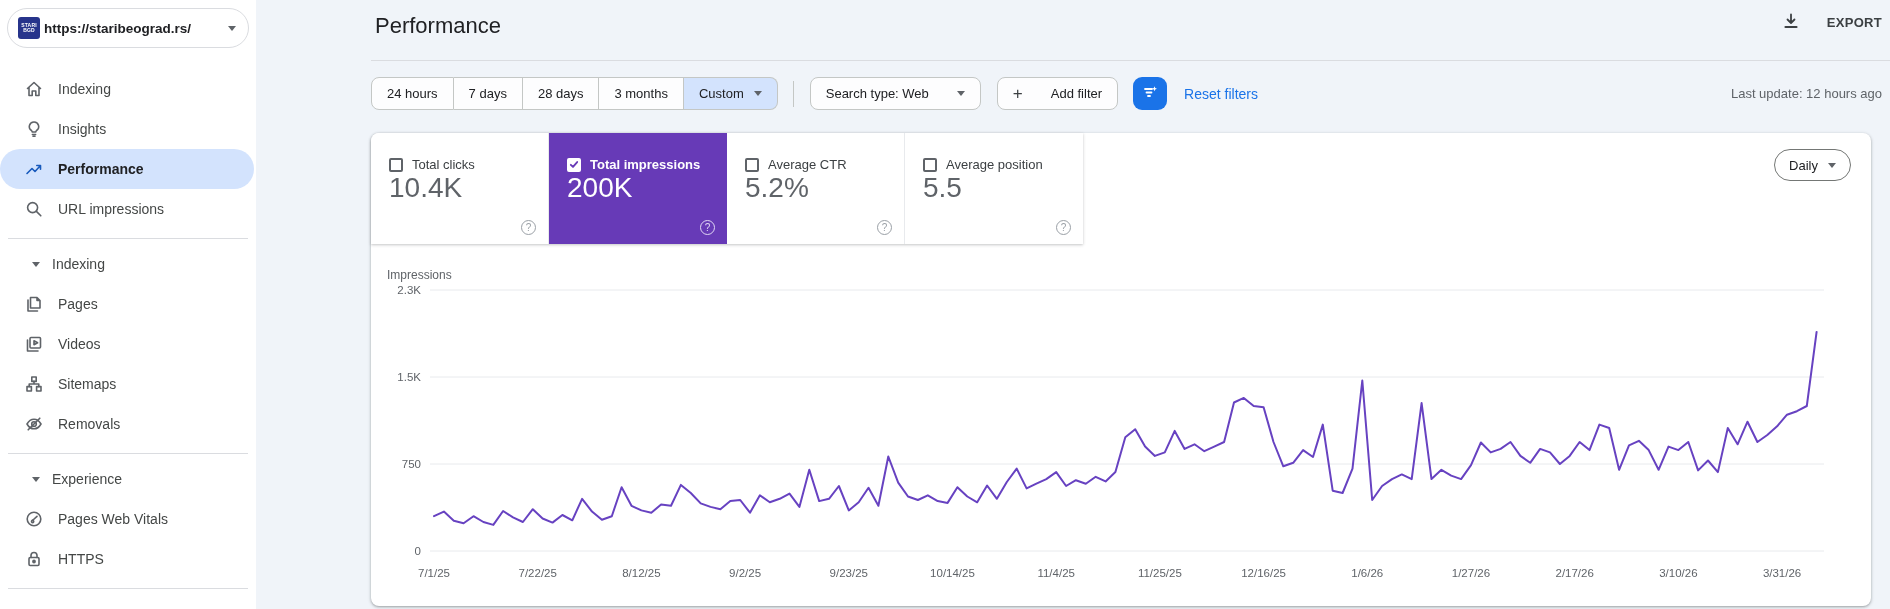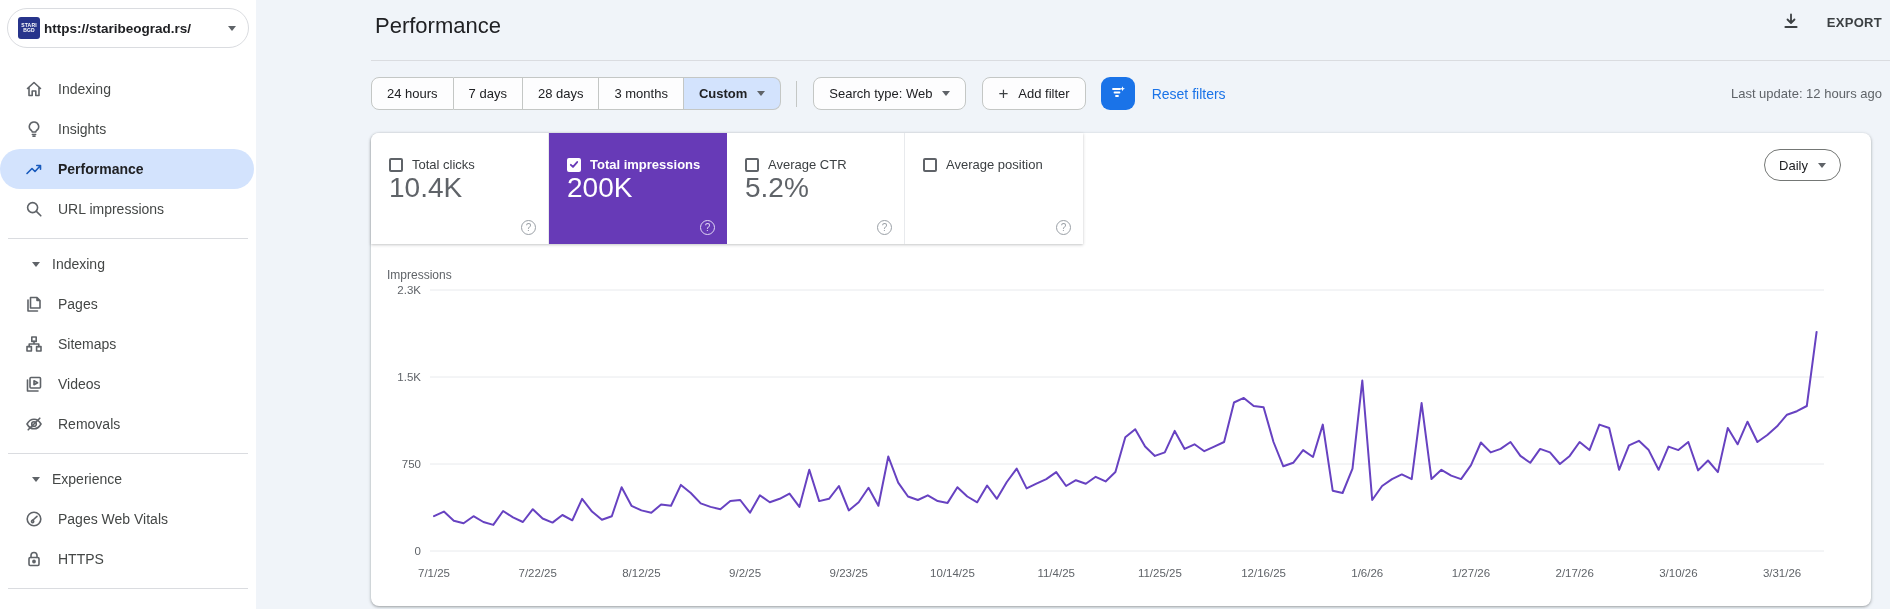--- a/index.html
+++ b/index.html
@@ -36,24 +36,24 @@
   .export-btn { position:absolute; right:8px; top:12px; display:flex; align-items:center; gap:27px;
     cursor:pointer; color:#3c4043; font-size:13px; font-weight:bold; letter-spacing:.3px; }
   .hdr-divider { position:absolute; left:115px; right:0; top:60px; height:1px; background:#dadce0; }
 
   .filter-row { position:absolute; left:115px; top:77px; height:33px; display:flex; align-items:center; }
   .seg-group { display:flex; height:33px; }
   .seg { border:1px solid #c4c7c5; border-left-width:0; background:#f8fafd00; padding:0 15px;
     display:flex; align-items:center; font-size:13px; color:#202124; cursor:pointer; background:#fdfdfe; }
   .seg:first-child { border-left-width:1px; border-radius:8px 0 0 8px; }
   .seg:last-child { border-radius:0 8px 8px 0; }
-  .seg.sel { background:#d3e3fd; font-weight:bold; gap:10px; }
+  .seg.sel { background:#d3e3fd; font-weight:normal; gap:10px; }
   .vsep { width:1px; height:26px; background:#c4c7c5; margin:0 16px 0 15px; }
   .chip { height:33px; border:1px solid #c4c7c5; border-radius:8px; background:#fdfdfe; padding:0 15px;
-    display:flex; align-items:center; gap:10px; font-size:13px; color:#202124; cursor:pointer; }
+    display:flex; align-items:center; gap:28px; font-size:13px; color:#202124; cursor:pointer; }
   .chip + .chip { margin-left:16px; }
   .filter-toggle { width:34px; height:33px; border-radius:9px; background:#1a73e8; margin-left:15px;
     display:flex; align-items:center; justify-content:center; cursor:pointer; }
   .reset-link { margin-left:17px; color:#1a73e8; font-size:14px; cursor:pointer; }
   .last-update { position:absolute; right:8px; top:77px; height:33px; line-height:33px;
     font-size:13px; color:#5f6368; }
 
   
   .card { position:absolute; left:115px; top:133px; width:1500px; height:473px; background:#fff;
     border-radius:8px; box-shadow:0 1px 2px rgba(60,64,67,.3), 0 1px 3px 1px rgba(60,64,67,.15); }
@@ -66,21 +66,21 @@
   .tile-label { display:flex; align-items:center; gap:9px; font-size:13px; color:#3c4043; }
   .tile.sel .tile-label { color:#fff; font-weight:bold; }
   .cbx { width:14px; height:14px; border:2px solid #5f6368; border-radius:2px; background:transparent; }
   .cbx.on { background:#fff; border-color:#fff; display:flex; align-items:center; justify-content:center; }
   .tile-value { font-size:28px; color:#5f6368; }
   .tile.sel .tile-value { color:#fff; }
   .help { position:absolute; right:12px; bottom:9px; width:15px; height:15px; border:1.4px solid #9aa0a6;
     border-radius:50%; color:#9aa0a6; font-size:10px; display:flex; align-items:center;
     justify-content:center; cursor:pointer; }
   .tile.sel .help { border-color:#e1d7f5; color:#e1d7f5; }
-  .daily-btn { position:absolute; right:30px; top:16px; height:32px; border:1px solid #747775;
+  .daily-btn { position:absolute; right:20px; top:16px; height:32px; border:1px solid #747775;
     border-radius:16px; padding:0 14px; display:flex; align-items:center; gap:10px; font-size:13px;
     color:#202124; cursor:pointer; background:#fff; }
 </style>
 </head>
 <body>
 
 <div class="sidebar">
   <div class="prop-pill">
     <div class="prop-logo">
       <span>STARI</span>
@@ -138,37 +138,37 @@
         <svg class="lineico" width="20" height="20" viewBox="0 0 20 20">
             <path d="M6.5 3.5 H13 L16 6.5 V14 H6.5 Z M13 3.5 V6.5 H16"></path>
             <path d="M4 6 V17 H13.5"></path>
           </svg>
       </span>
       <span>Pages</span>
     </div>
     <div class="nav-item">
       <span class="ico">
         <svg class="lineico" width="20" height="20" viewBox="0 0 20 20">
+            <rect x="6" y="3.5" width="10.5" height="10.5" rx="1"></rect>
+            <path d="M3.5 6 V17 H14"></path>
+            <path d="M10 6.8 L13.6 8.75 L10 10.7 Z"></path>
+          </svg>
+      </span>
+      <span>Videos</span>
+    </div>
+    <div class="nav-item">
+      <span class="ico">
+        <svg class="lineico" width="20" height="20" viewBox="0 0 20 20">
             <rect x="7.8" y="3" width="4.4" height="4.4"></rect>
             <rect x="3" y="12.6" width="4.4" height="4.4"></rect>
             <rect x="12.6" y="12.6" width="4.4" height="4.4"></rect>
             <path d="M10 7.4 V10 M5.2 12.6 V10 H14.8 V12.6"></path>
           </svg>
       </span>
       <span>Sitemaps</span>
-    </div>
-    <div class="nav-item">
-      <span class="ico">
-        <svg class="lineico" width="20" height="20" viewBox="0 0 20 20">
-            <rect x="6" y="3.5" width="10.5" height="10.5" rx="1"></rect>
-            <path d="M3.5 6 V17 H14"></path>
-            <path d="M10 6.8 L13.6 8.75 L10 10.7 Z"></path>
-          </svg>
-      </span>
-      <span>Videos</span>
     </div>
     <div class="nav-item">
       <span class="ico">
         <svg class="lineico" width="20" height="20" viewBox="0 0 20 20">
             <path d="M3 10 C4.8 6.8 7.2 5.2 10 5.2 C12.8 5.2 15.2 6.8 17 10 C15.2 13.2 12.8 14.8 10 14.8 C7.2 14.8 4.8 13.2 3 10 Z"></path>
             <circle cx="10" cy="10" r="2.3"></circle>
             <path d="M4.2 15.8 L15.8 4.2"></path>
           </svg>
       </span>
       <span>Removals</span>
@@ -283,20 +283,21 @@
           <span>Average CTR</span>
         </div>
         <div class="tile-value">5.2%</div>
         <div class="help">?</div>
       </div>
       <div class="tile">
         <div class="tile-label">
           <span class="cbx"></span>
           <span>Average position</span>
         </div>
+        <div class="tile-value">5.5</div>
         <div class="help">?</div>
       </div>
     </div>
 
     <div class="daily-btn">
       <span>Daily</span>
       <span class="caret"></span>
     </div>
 
     <svg id="chart" width="1500" height="473" viewBox="0 0 1500 473" style="position:absolute;left:0;top:0;">

